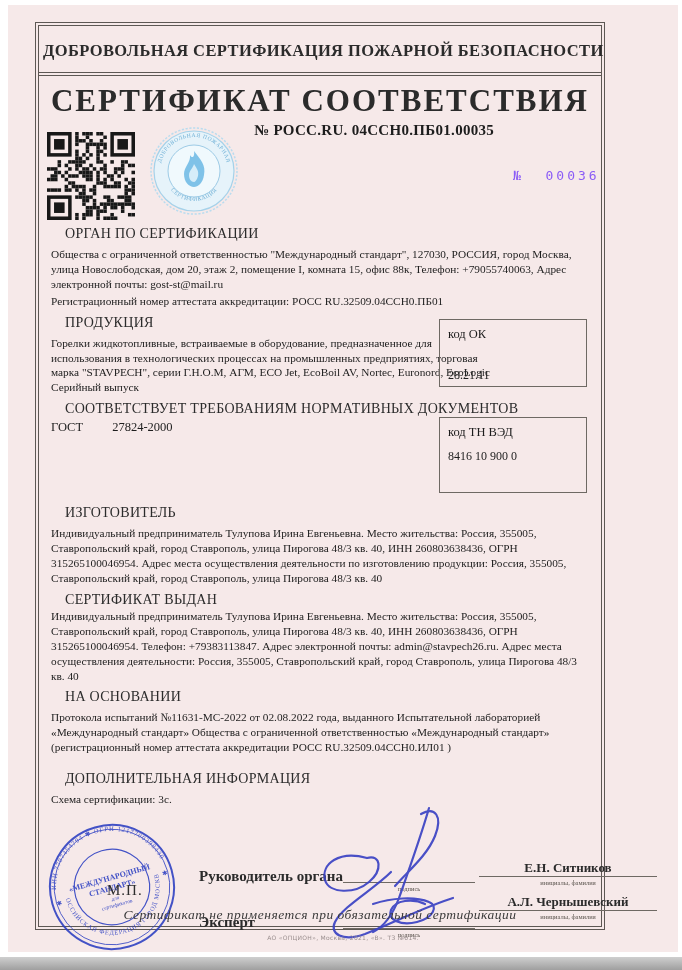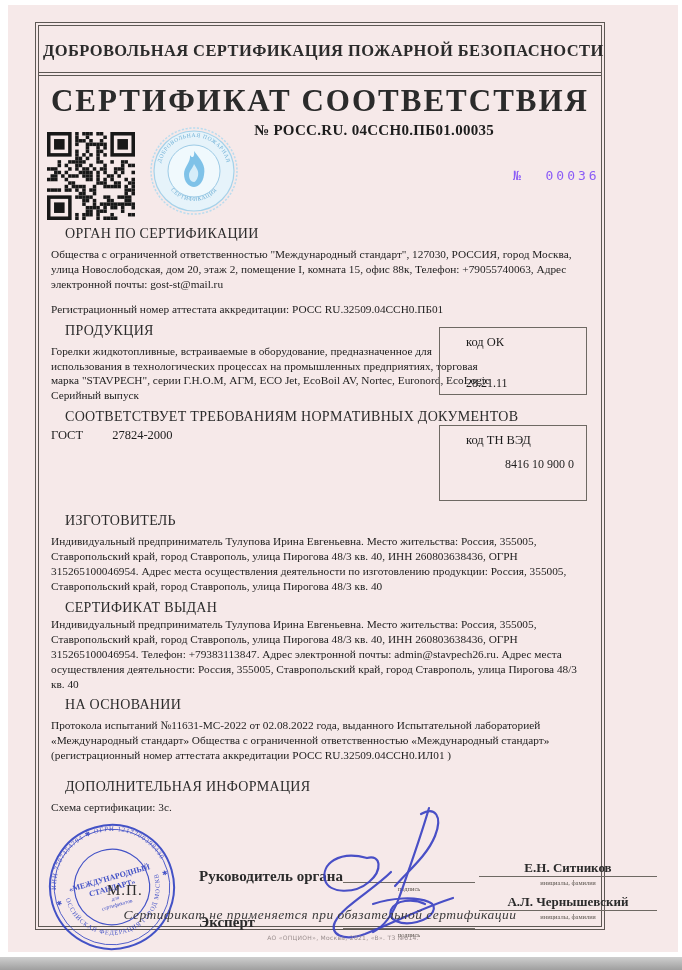--- a/index.html
+++ b/index.html
@@ -44,32 +44,32 @@
   .serial{
     position:absolute;left:462px;top:48px;font-family:"DejaVu Sans Mono",monospace;
     font-size:13px;color:#8b5cf6;letter-spacing:3px;
   }
   .sec-h{
     font-size:14px;font-weight:normal;letter-spacing:.3px;color:#2b2b2b;
     margin:6px 0 5px 14px;
   }
   .sec-h.tight{margin-bottom:1px;}
   .body-p{font-size:11.3px;line-height:1.32;margin:0;}
-  .reg-line{font-size:11.3px;margin-top:10px;}
+  .reg-line{font-size:11.3px;margin-top:2px;}
   .rel{position:relative;}
   .prod-text{width:448px;}
   .code-box{
     position:absolute;right:2px;width:148px;border:1px solid #6e6963;
-    box-sizing:border-box;padding:7px 4px 0 26px;font-size:12.5px;background:transparent;
+    box-sizing:border-box;padding:7px 4px 0 8px;font-size:12.5px;background:transparent;
   }
   .code-box .code-val{display:block;font-size:12px;}
   .box-ok{top:4px;height:68px;}
   .box-ok .code-val{margin-top:26px;}
   .box-tn{top:16px;height:76px;}
-  .box-tn .code-val{margin-top:9px;margin-left:39px;}
+  .box-tn .code-val{margin-top:9px;}
   .gost-line{font-size:12.5px;margin:2px 0 0 0;}
   .gost-line .g1{margin-right:26px;}
   .compliance{min-height:98px;}
   .addl{margin-top:16px;}
   .sig-area{position:absolute;left:12px;right:12px;top:776px;height:126px;}
   .stamp{position:absolute;left:-6px;top:18px;width:134px;height:134px;opacity:.88;}
   .mp{position:absolute;left:56px;top:80px;font-size:15px;letter-spacing:1px;color:#2e2e2e;}
   .sig-label{position:absolute;font-size:15px;font-weight:bold;color:#2b2b2b;}
   .sig-label.head{left:148px;top:66px;}
   .sig-label.expert{left:148px;top:112px;}

